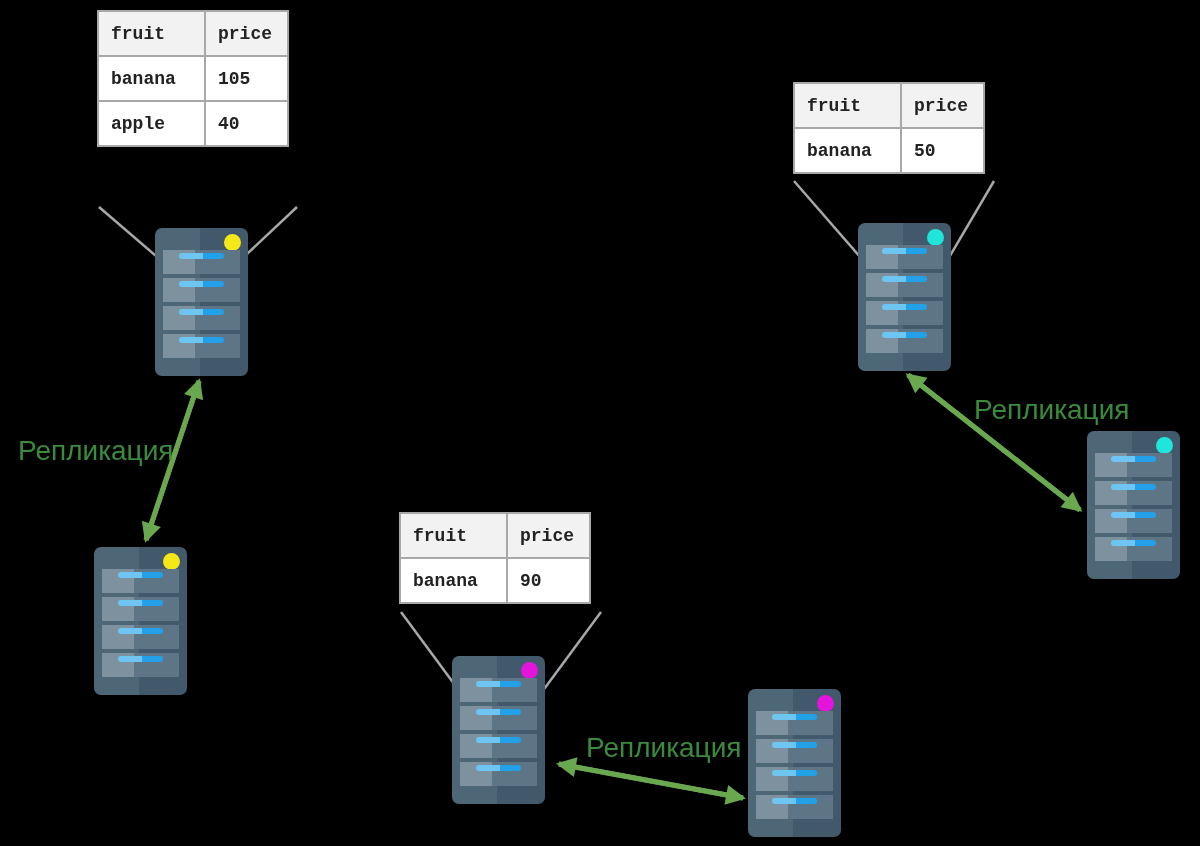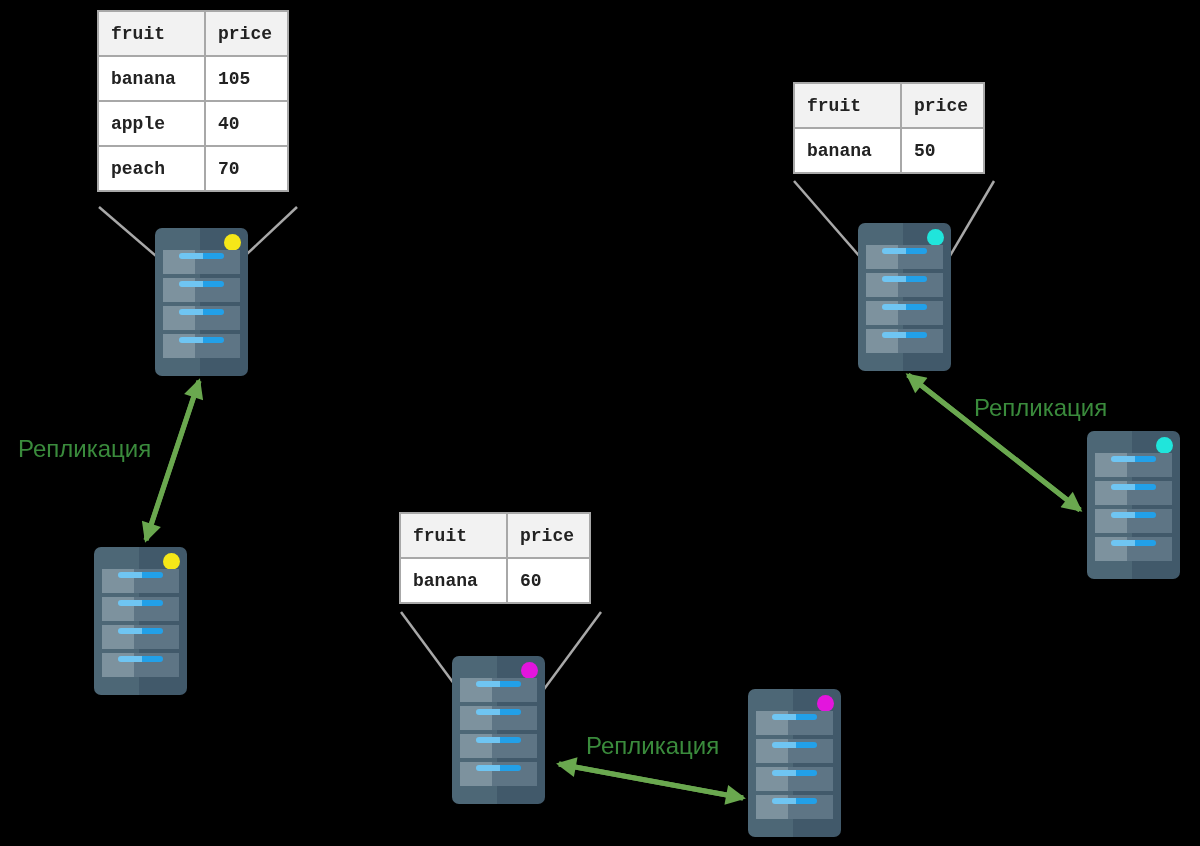--- a/index.html
+++ b/index.html
@@ -38,21 +38,21 @@
     background:linear-gradient(90deg,#7d929e 0 42%,#5e7585 42%);
   }
   .slot-1{top:22px;} .slot-2{top:50px;} .slot-3{top:78px;} .slot-4{top:106px;}
   .server .bar{
     position:absolute;left:16px;top:3px;width:45px;height:6px;border-radius:3px;
     background:linear-gradient(90deg,#6fc5f2 0 53%,#22a0e8 53%);
   }
 
   
   .repl-label{
-    position:absolute;z-index:3;font-size:24px;color:#3a8b3c;white-space:nowrap;
+    position:absolute;z-index:3;font-size:28px;color:#3a8b3c;white-space:nowrap;
   }
 </style>
 </head>
 <body>
 
 <div class="stage">
 
   <svg class="wires" width="1200" height="846" viewBox="0 0 1200 846">
     <defs>
       <marker id="ah" viewBox="0 0 10 10" refX="8.5" refY="5" markerWidth="4.6" markerHeight="4" orient="auto">
@@ -98,24 +98,20 @@
     </thead>
     <tbody>
       <tr>
         <td>banana</td>
         <td>105</td>
       </tr>
       <tr>
         <td>apple</td>
         <td>40</td>
       </tr>
-      <tr>
-        <td>peach</td>
-        <td>70</td>
-      </tr>
     </tbody>
   </table>
 
   <table class="dtable" style="left:793px;top:82px">
     <thead>
       <tr>
         <th class="col-fruit">fruit</th>
         <th class="col-price">price</th>
       </tr>
     </thead>
@@ -130,21 +126,21 @@
   <table class="dtable" style="left:399px;top:512px">
     <thead>
       <tr>
         <th class="col-fruit">fruit</th>
         <th class="col-price">price</th>
       </tr>
     </thead>
     <tbody>
       <tr>
         <td>banana</td>
-        <td>60</td>
+        <td>90</td>
       </tr>
     </tbody>
   </table>
 
   <div class="server" style="left:155px;top:228px">
     <span class="dot" style="background: rgb(246, 231, 24);"></span>
     <div class="slot slot-1">
         <i class="bar"></i>
       </div>
     <div class="slot slot-2">

